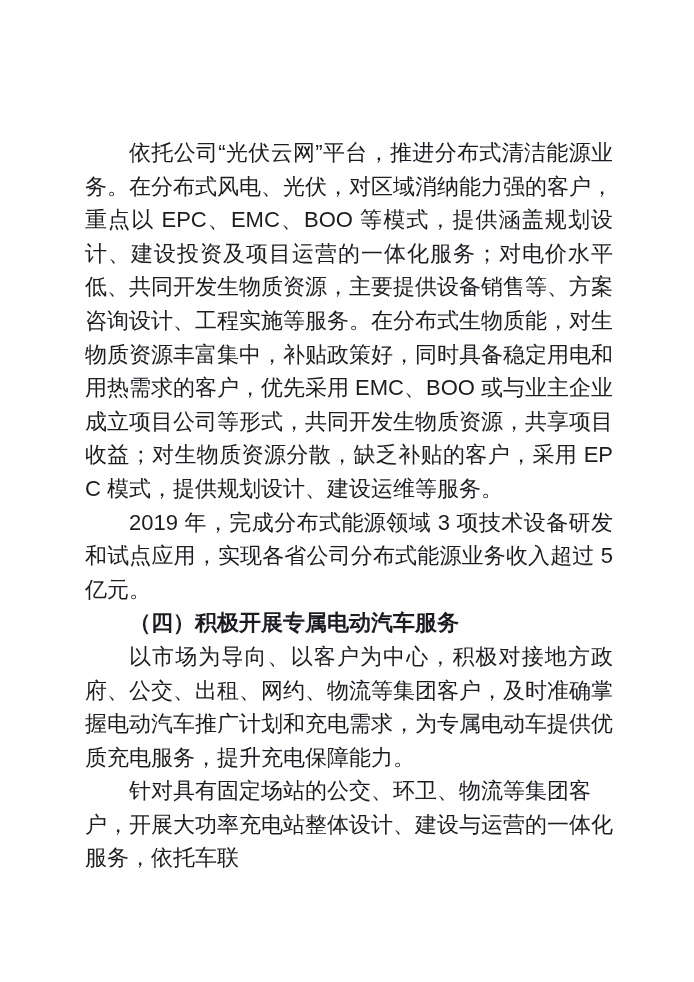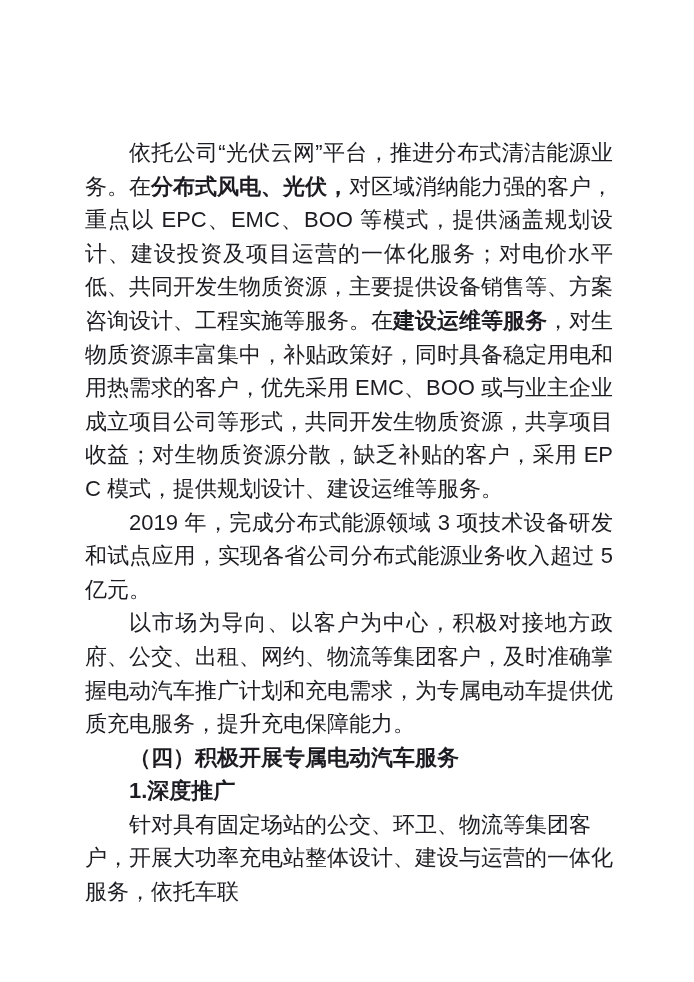--- a/index.html
+++ b/index.html
@@ -29,31 +29,30 @@
     text-indent: 2em;
     text-align: justify;
     text-justify: inter-ideograph;
     font-weight: 400;
     word-break: break-all;
   }
   .para:last-child {
     text-align: left;
   }
   .bold-inline {
-    font-weight: 700;
+    font-weight: 400;
     font-style: normal;
   }
   .heading {
     font-weight: 700;
     text-align: left;
   }
 </style>
 </head>
 <body>
 
 <div class="doc-page">
-  <p class="para"><span>依托公司“光伏云网”平台，推进分布式清洁能源业务。在</span><span class="bold-inline">分布式风电、光伏，</span><span>对区域消纳能力强的客户，重点以 EPC、EMC、BOO 等模式，提供涵盖规划设计、建设投资及项目运营的一体化服务；对电价水平低、共同开发生物质资源，主要提供设备销售等、方案咨询设计、工程实施等服务。在</span><span class="bold-inline">建设运维等服务</span><span>，对生物质资源丰富集中，补贴政策好，同时具备稳定用电和用热需求的客户，优先采用 EMC、BOO 或与业主企业成立项目公司等形式，共同开发生物质资源，共享项目收益；对生物质资源分散，缺乏补贴的客户，采用 EPC 模式，提供规划设计、建设运维等服务。</span></p>
+  <p class="para"><span>依托公司“光伏云网”平台，推进分布式清洁能源业务。在</span><span class="bold-inline">分布式风电、光伏，</span><span>对区域消纳能力强的客户，重点以 EPC、EMC、BOO 等模式，提供涵盖规划设计、建设投资及项目运营的一体化服务；对电价水平低、共同开发生物质资源，主要提供设备销售等、方案咨询设计、工程实施等服务。在</span><span class="bold-inline">分布式生物质能</span><span>，对生物质资源丰富集中，补贴政策好，同时具备稳定用电和用热需求的客户，优先采用 EMC、BOO 或与业主企业成立项目公司等形式，共同开发生物质资源，共享项目收益；对生物质资源分散，缺乏补贴的客户，采用 EPC 模式，提供规划设计、建设运维等服务。</span></p>
   <p class="para">2019 年，完成分布式能源领域 3 项技术设备研发和试点应用，实现各省公司分布式能源业务收入超过 5 亿元。</p>
+  <p class="para heading">（四）积极开展专属电动汽车服务</p>
   <p class="para">以市场为导向、以客户为中心，积极对接地方政府、公交、出租、网约、物流等集团客户，及时准确掌握电动汽车推广计划和充电需求，为专属电动车提供优质充电服务，提升充电保障能力。</p>
-  <p class="para heading">（四）积极开展专属电动汽车服务</p>
-  <p class="para heading">1.深度推广</p>
   <p class="para">针对具有固定场站的公交、环卫、物流等集团客户，开展大功率充电站整体设计、建设与运营的一体化服务，依托车联</p>
 </div>
 
 </body></html>

